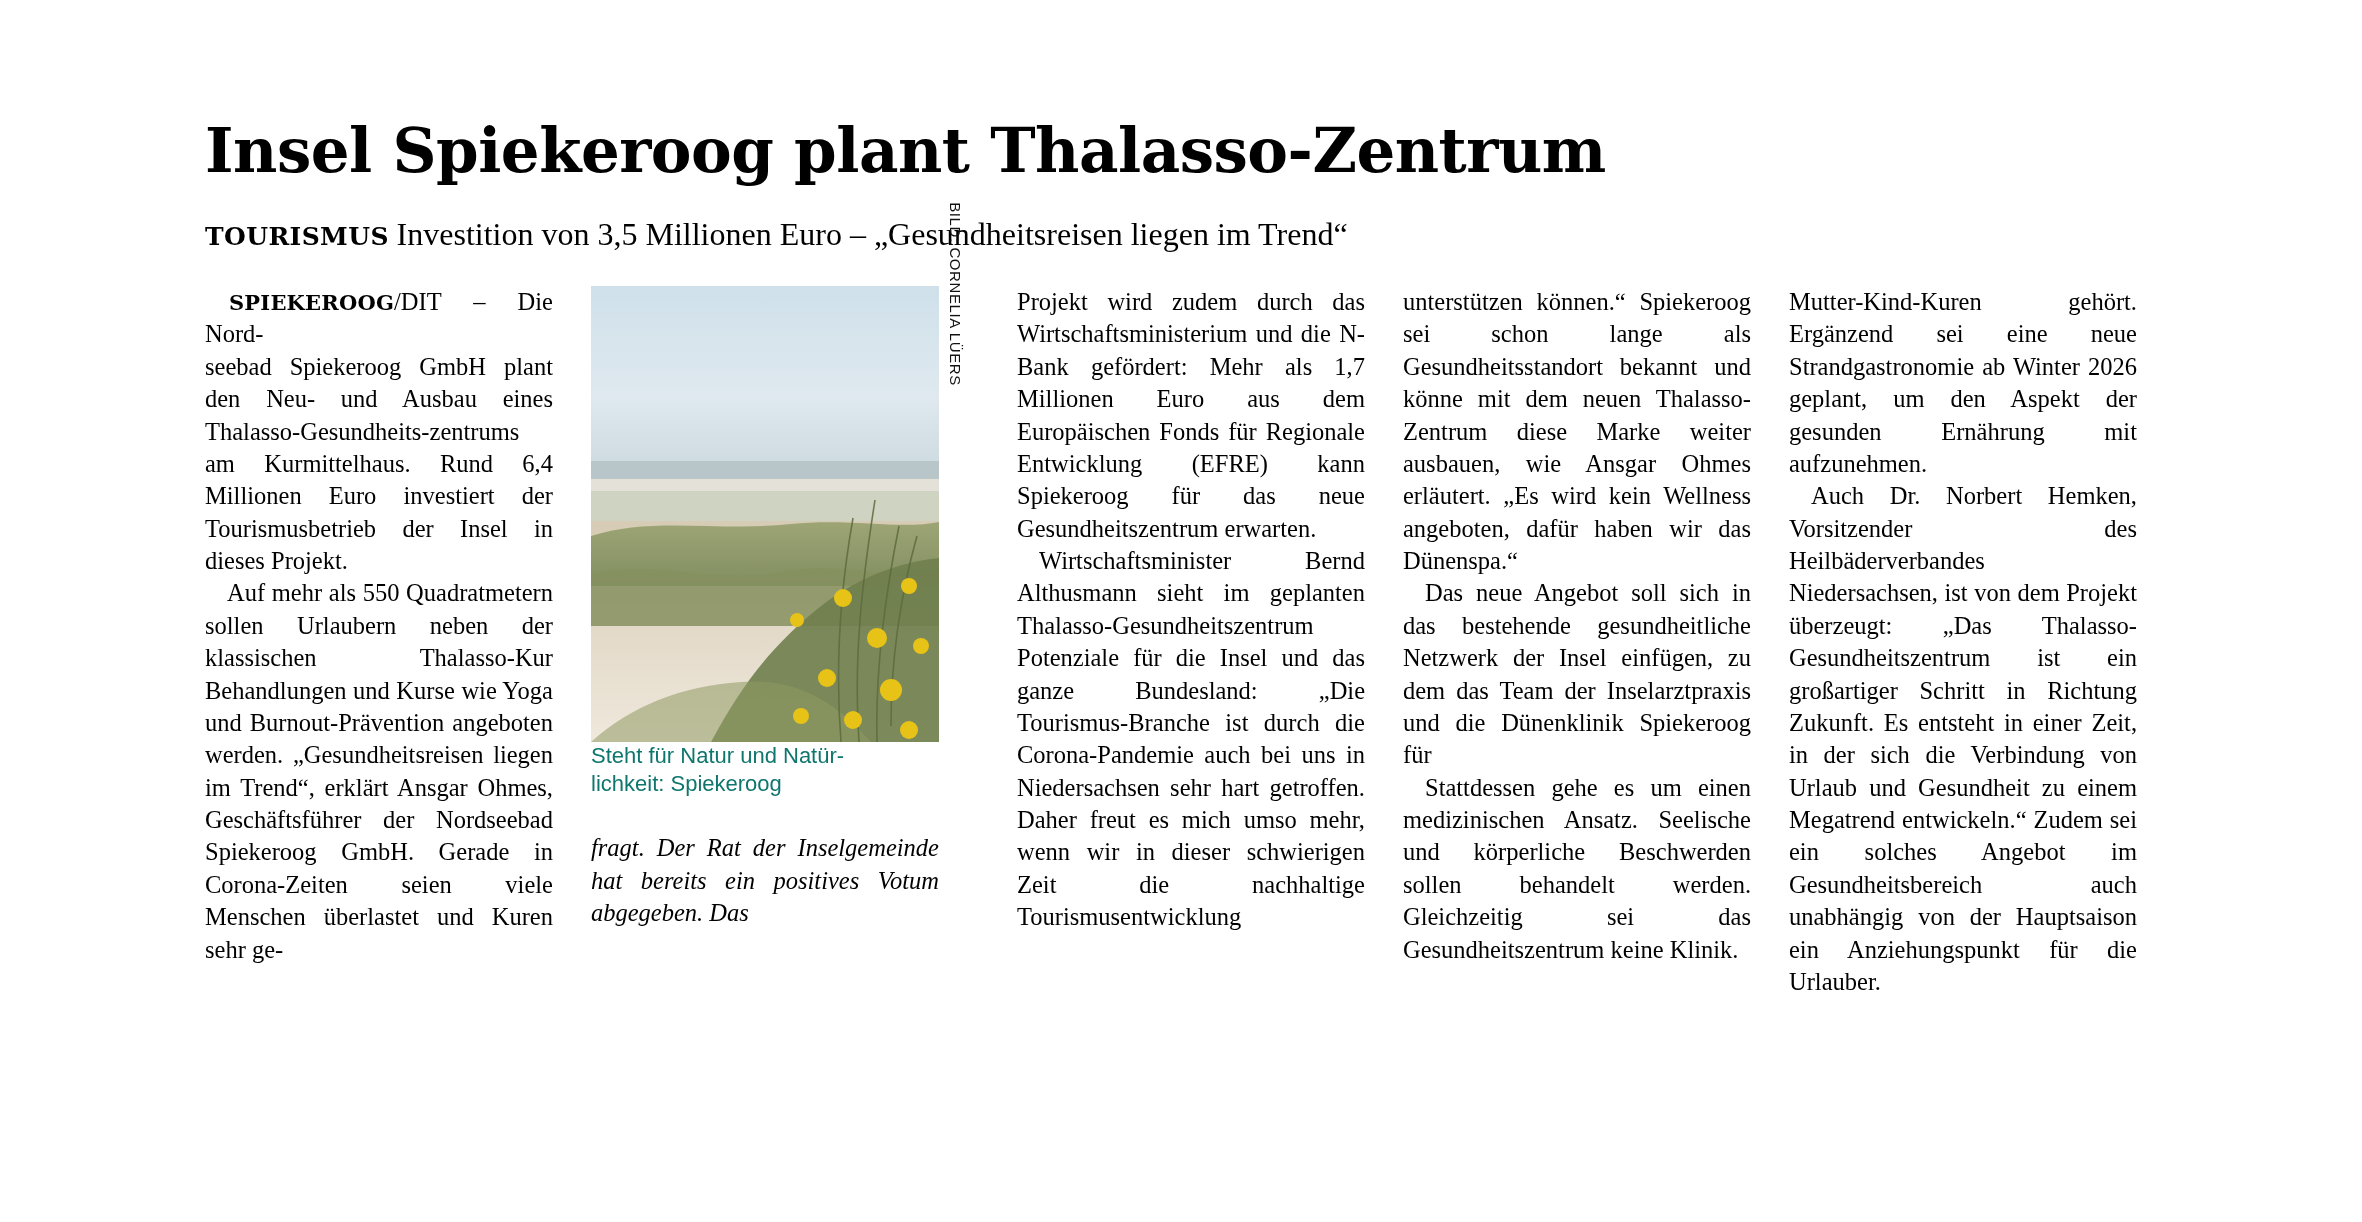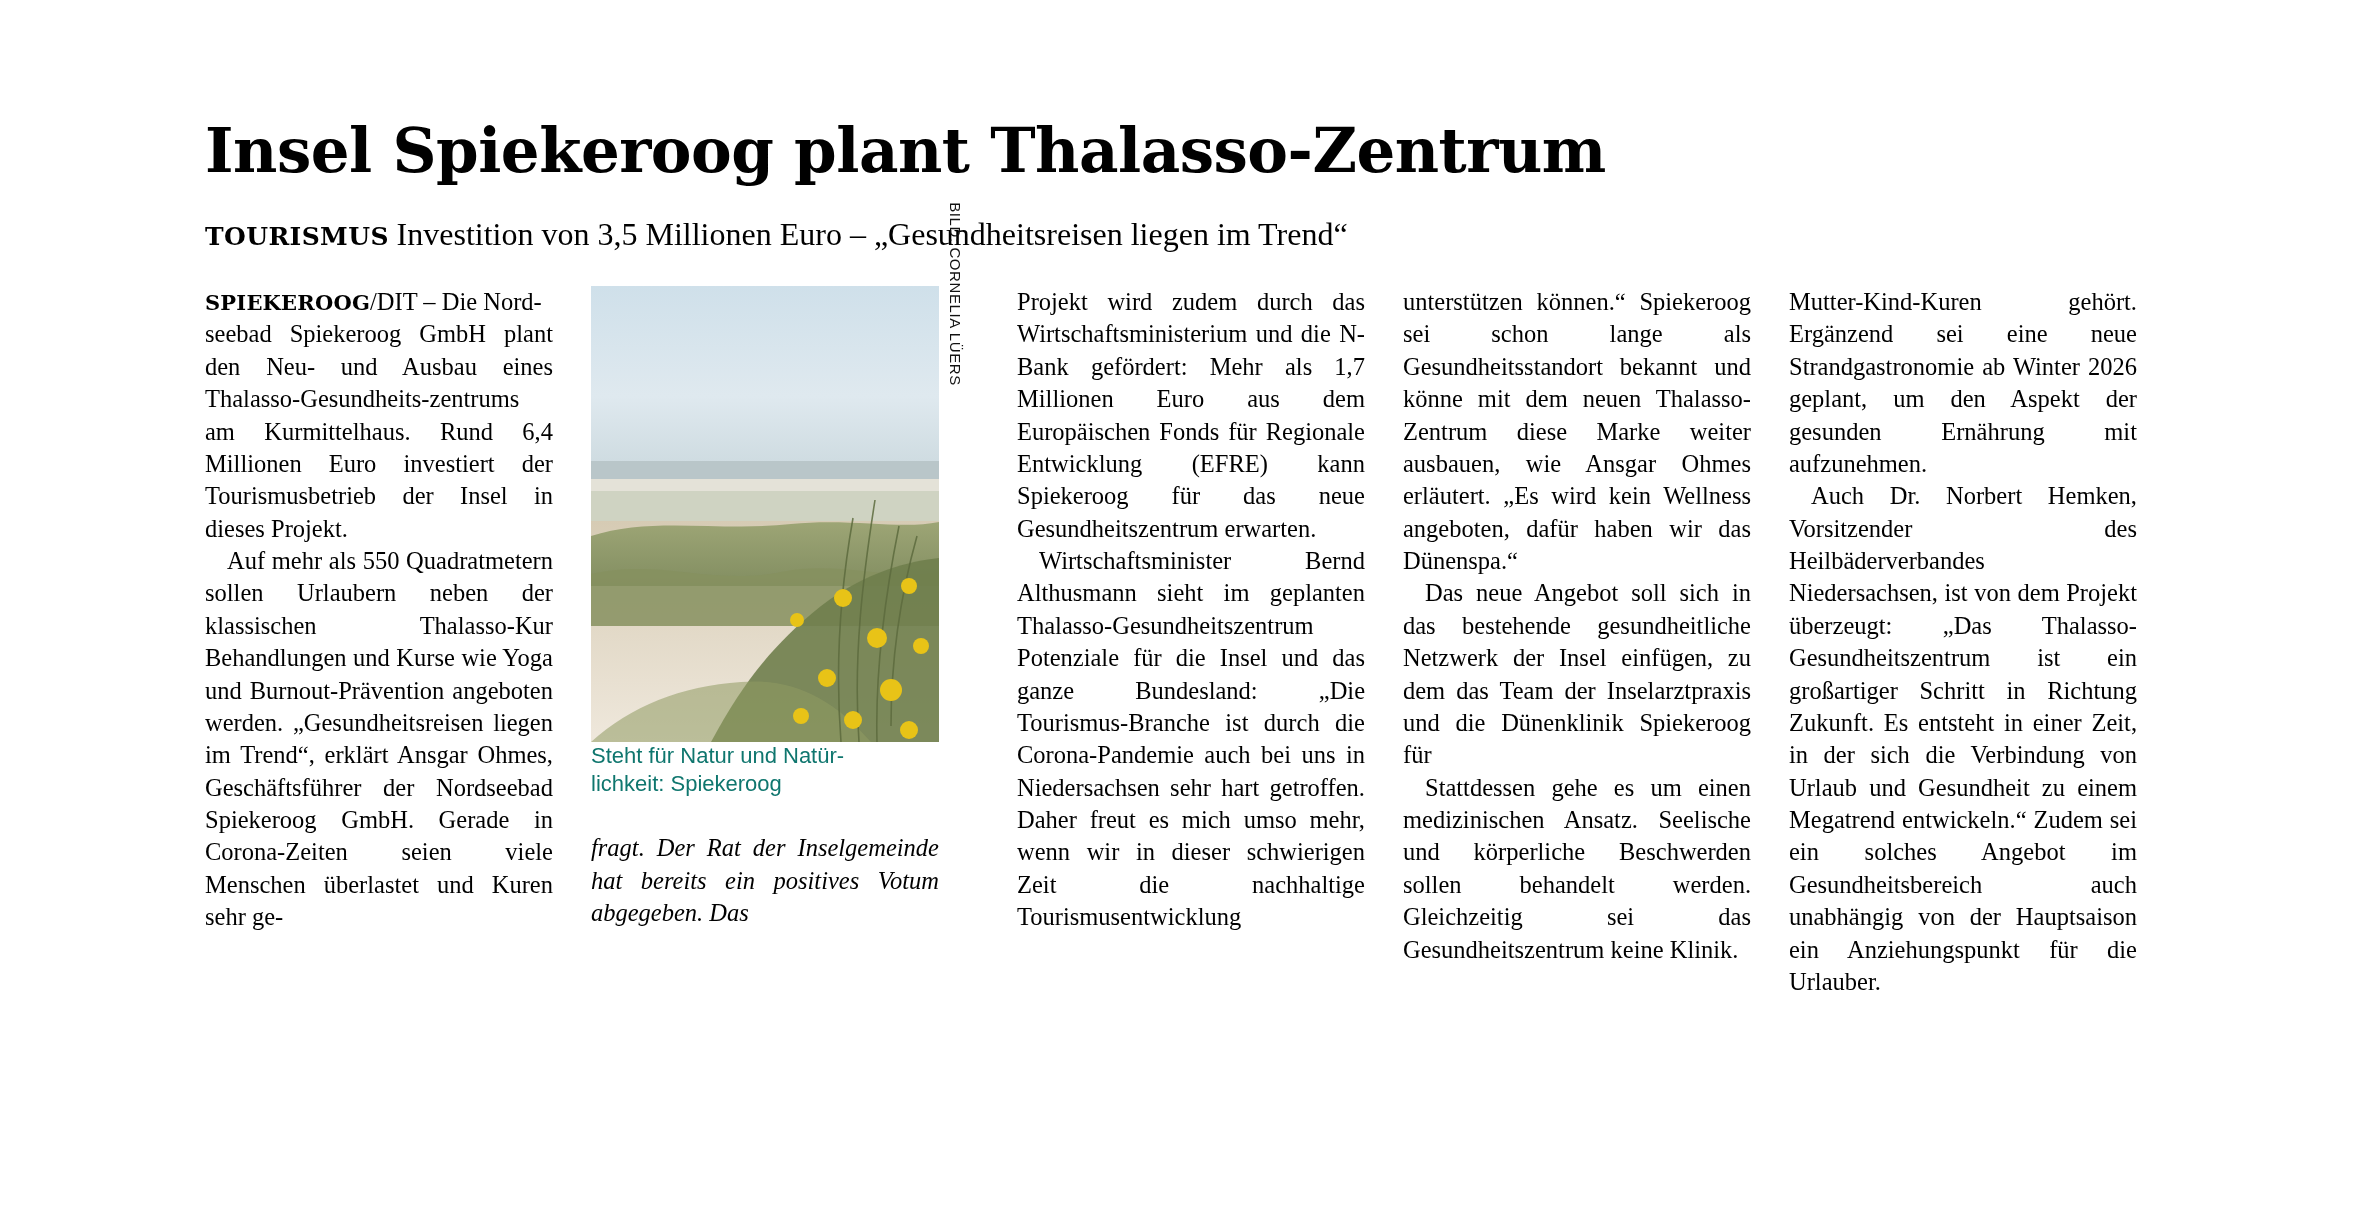--- a/index.html
+++ b/index.html
@@ -66,20 +66,21 @@
     text-indent: 22px;
   }
   .col .lead::first-line {
     
   }
   .dateline {
     font-family: "DejaVu Serif", serif;
     font-weight: bold;
     font-size: 21px;
     letter-spacing: 0.2px;
+    margin-left: 24px;
   }
   
   .col-photo {
     width: 388px;
     flex: 0 0 388px;
     position: relative;
   }
   .photo-wrap {
     position: relative;
     width: 388px;

